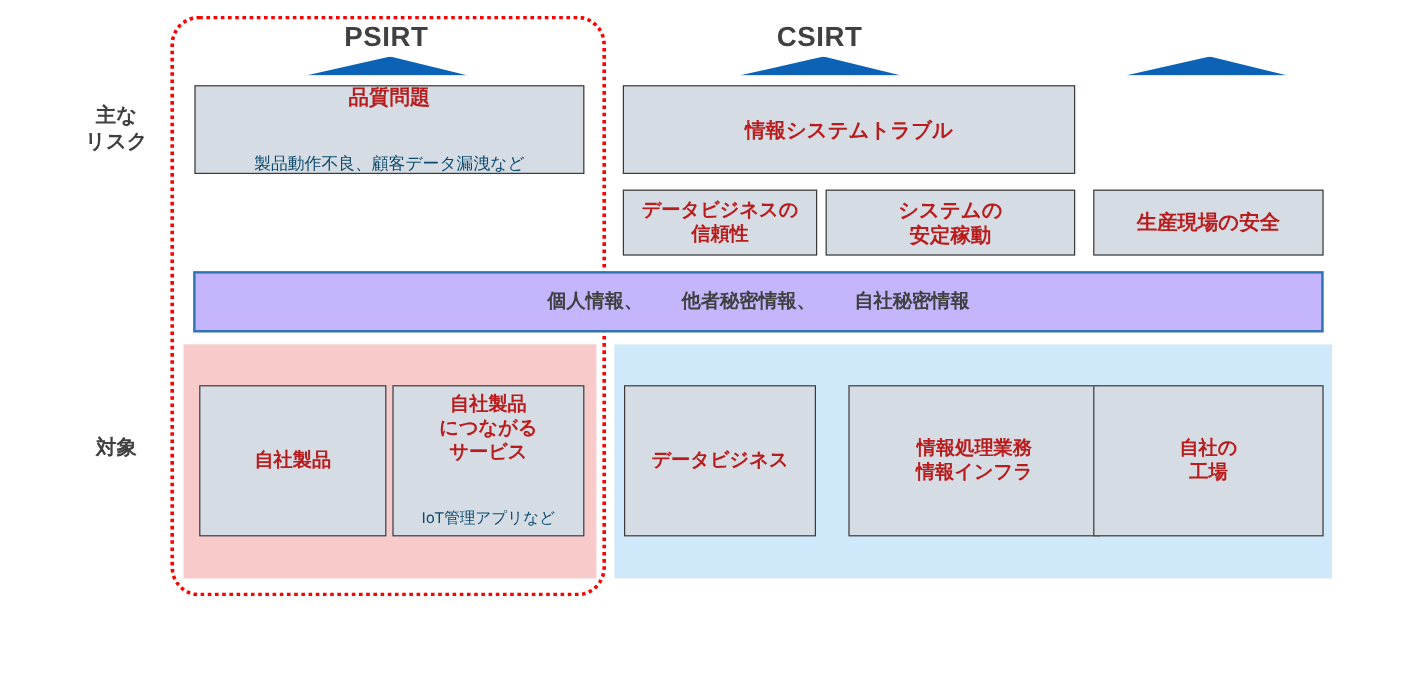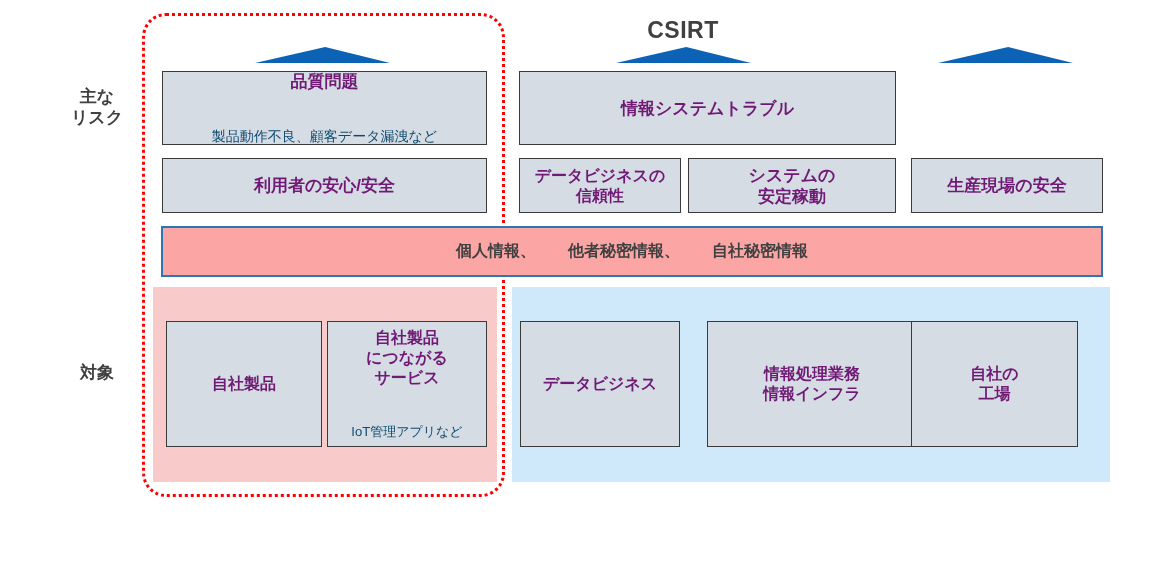--- a/index.html
+++ b/index.html
@@ -15,27 +15,27 @@
   
   .tri{position:absolute;width:135px;height:16px;background:#0c63b6;
        clip-path:polygon(0 100%,52% 0,100% 100%);}
   
   .side{position:absolute;width:100px;font-weight:bold;color:#404040;
         text-align:center;font-size:17px;line-height:21px;}
   
   .box{position:absolute;background:#d6dce4;border:1.5px solid #3a3a3a;box-sizing:border-box;
        display:flex;flex-direction:column;align-items:center;justify-content:center;
        text-align:center;}
-  .box .t{font-weight:bold;color:#701a75;font-size:17px;line-height:21px;}
+  .box .t{font-weight:bold;color:#b91c1c;font-size:17px;line-height:21px;}
   .box .d{color:#0c4a6e;font-size:14px;line-height:17px;margin-top:36px;}
   .box-sm-t .t{font-size:16px;line-height:20px;}
   .box-sm-d .d{font-size:13px;line-height:16px;}
   
   .infobar{position:absolute;left:161px;top:226px;width:942px;height:51px;
-           background:#fca5a5;border:2px solid #2e75b6;box-sizing:border-box;
+           background:#c4b5fd;border:2px solid #2e75b6;box-sizing:border-box;
            display:flex;align-items:center;justify-content:center;}
   .infobar .t{font-weight:bold;color:#404040;font-size:16px;}
   
   .zone{position:absolute;top:287px;height:195px;}
   .zone-pink{left:153px;width:344px;background:#f8caca;}
   .zone-blue{left:512px;width:598px;background:#cfe9fb;}
   
   .scope{position:absolute;left:142px;top:13px;width:363px;height:484px;
          border:3px dotted #ff0000;border-radius:24px;box-sizing:border-box;
          background:transparent;pointer-events:none;}
@@ -43,41 +43,39 @@
 </head>
 <body>
 
 <div class="canvas">
 
   <div class="zone zone-pink"></div>
   <div class="zone zone-blue"></div>
 
   <div class="scope"></div>
 
+  <div class="hdr hdr-lg" style="left:222px;top:17px;width:200px;">PSIRT</div>
   <div class="hdr hdr-lg" style="left:583px;top:17px;width:200px;">CSIRT</div>
 
   <div class="tri" style="left:255px;top:47px;"></div>
   <div class="tri" style="left:616px;top:47px;"></div>
   <div class="tri" style="left:938px;top:47px;"></div>
 
   <div class="side pre" style="left:47px;top:86px;">主な
 リスク</div>
   <div class="side pre" style="left:47px;top:362px;text-align:center;">対象</div>
 
   <div class="box" style="left:162px;top:71px;width:325px;height:74px;">
     <div class="t">品質問題</div>
     <div class="d">製品動作不良、顧客データ漏洩など</div>
   </div>
   <div class="box" style="left:519px;top:71px;width:377px;height:74px;gap:29px;">
     <div class="t">情報システムトラブル</div>
   </div>
 
-  <div class="box" style="left:162px;top:158px;width:325px;height:55px;">
-    <div class="t">利用者の安心/安全</div>
-  </div>
   <div class="box box-sm-t" style="left:519px;top:158px;width:162px;height:55px;">
     <div class="t pre">データビジネスの
 信頼性</div>
   </div>
   <div class="box" style="left:688px;top:158px;width:208px;height:55px;">
     <div class="t pre">システムの
 安定稼動</div>
   </div>
   <div class="box" style="left:911px;top:158px;width:192px;height:55px;">
     <div class="t">生産現場の安全</div>
@@ -96,18 +94,18 @@
 サービス</div>
     <div class="d">IoT管理アプリなど</div>
   </div>
   <div class="box box-sm-t" style="left:520px;top:321px;width:160px;height:126px;">
     <div class="t">データビジネス</div>
   </div>
   <div class="box box-sm-t" style="left:687px;top:321px;width:210px;height:126px;margin-left:20px;">
     <div class="t pre">情報処理業務
 情報インフラ</div>
   </div>
-  <div class="box box-sm-t" style="left:911px;top:321px;width:167px;height:126px;">
+  <div class="box box-sm-t" style="left:911px;top:321px;width:192px;height:126px;">
     <div class="t pre">自社の
 工場</div>
   </div>
 
 </div>
 
 </body></html>

